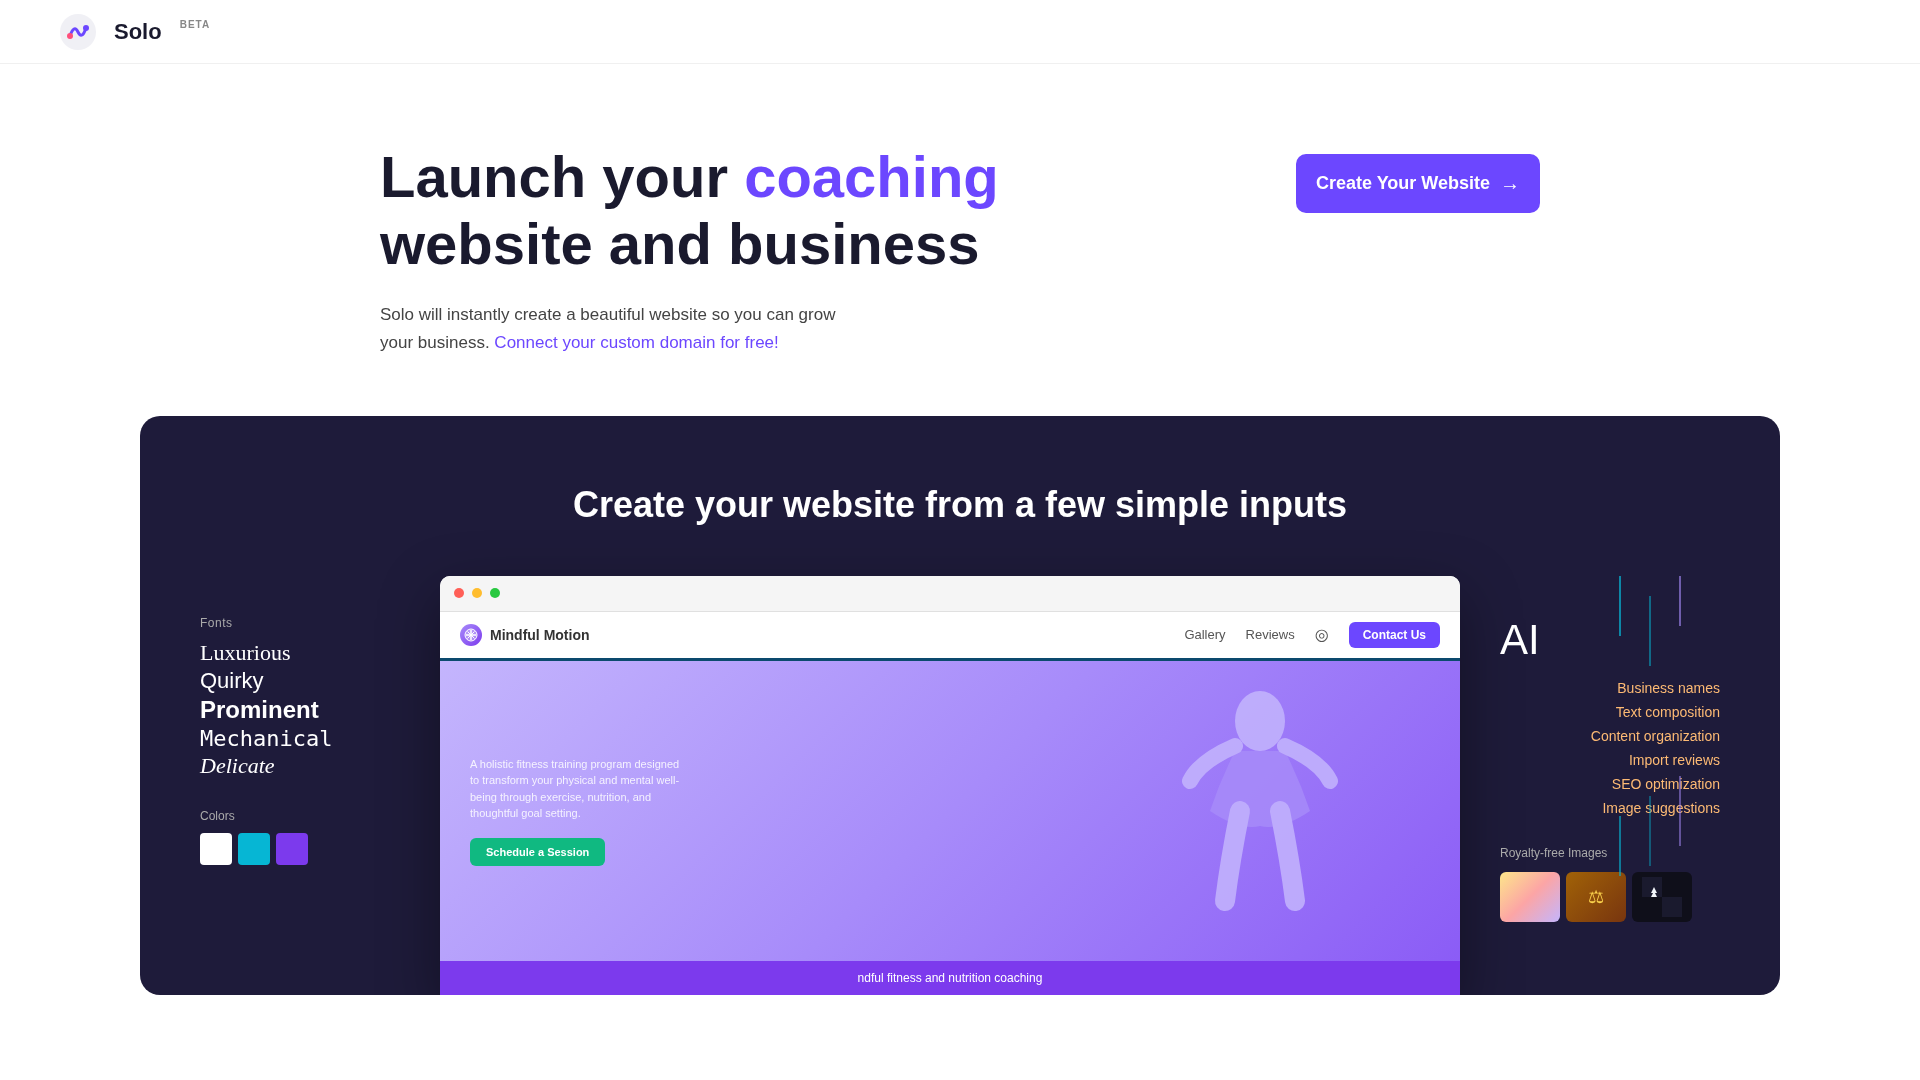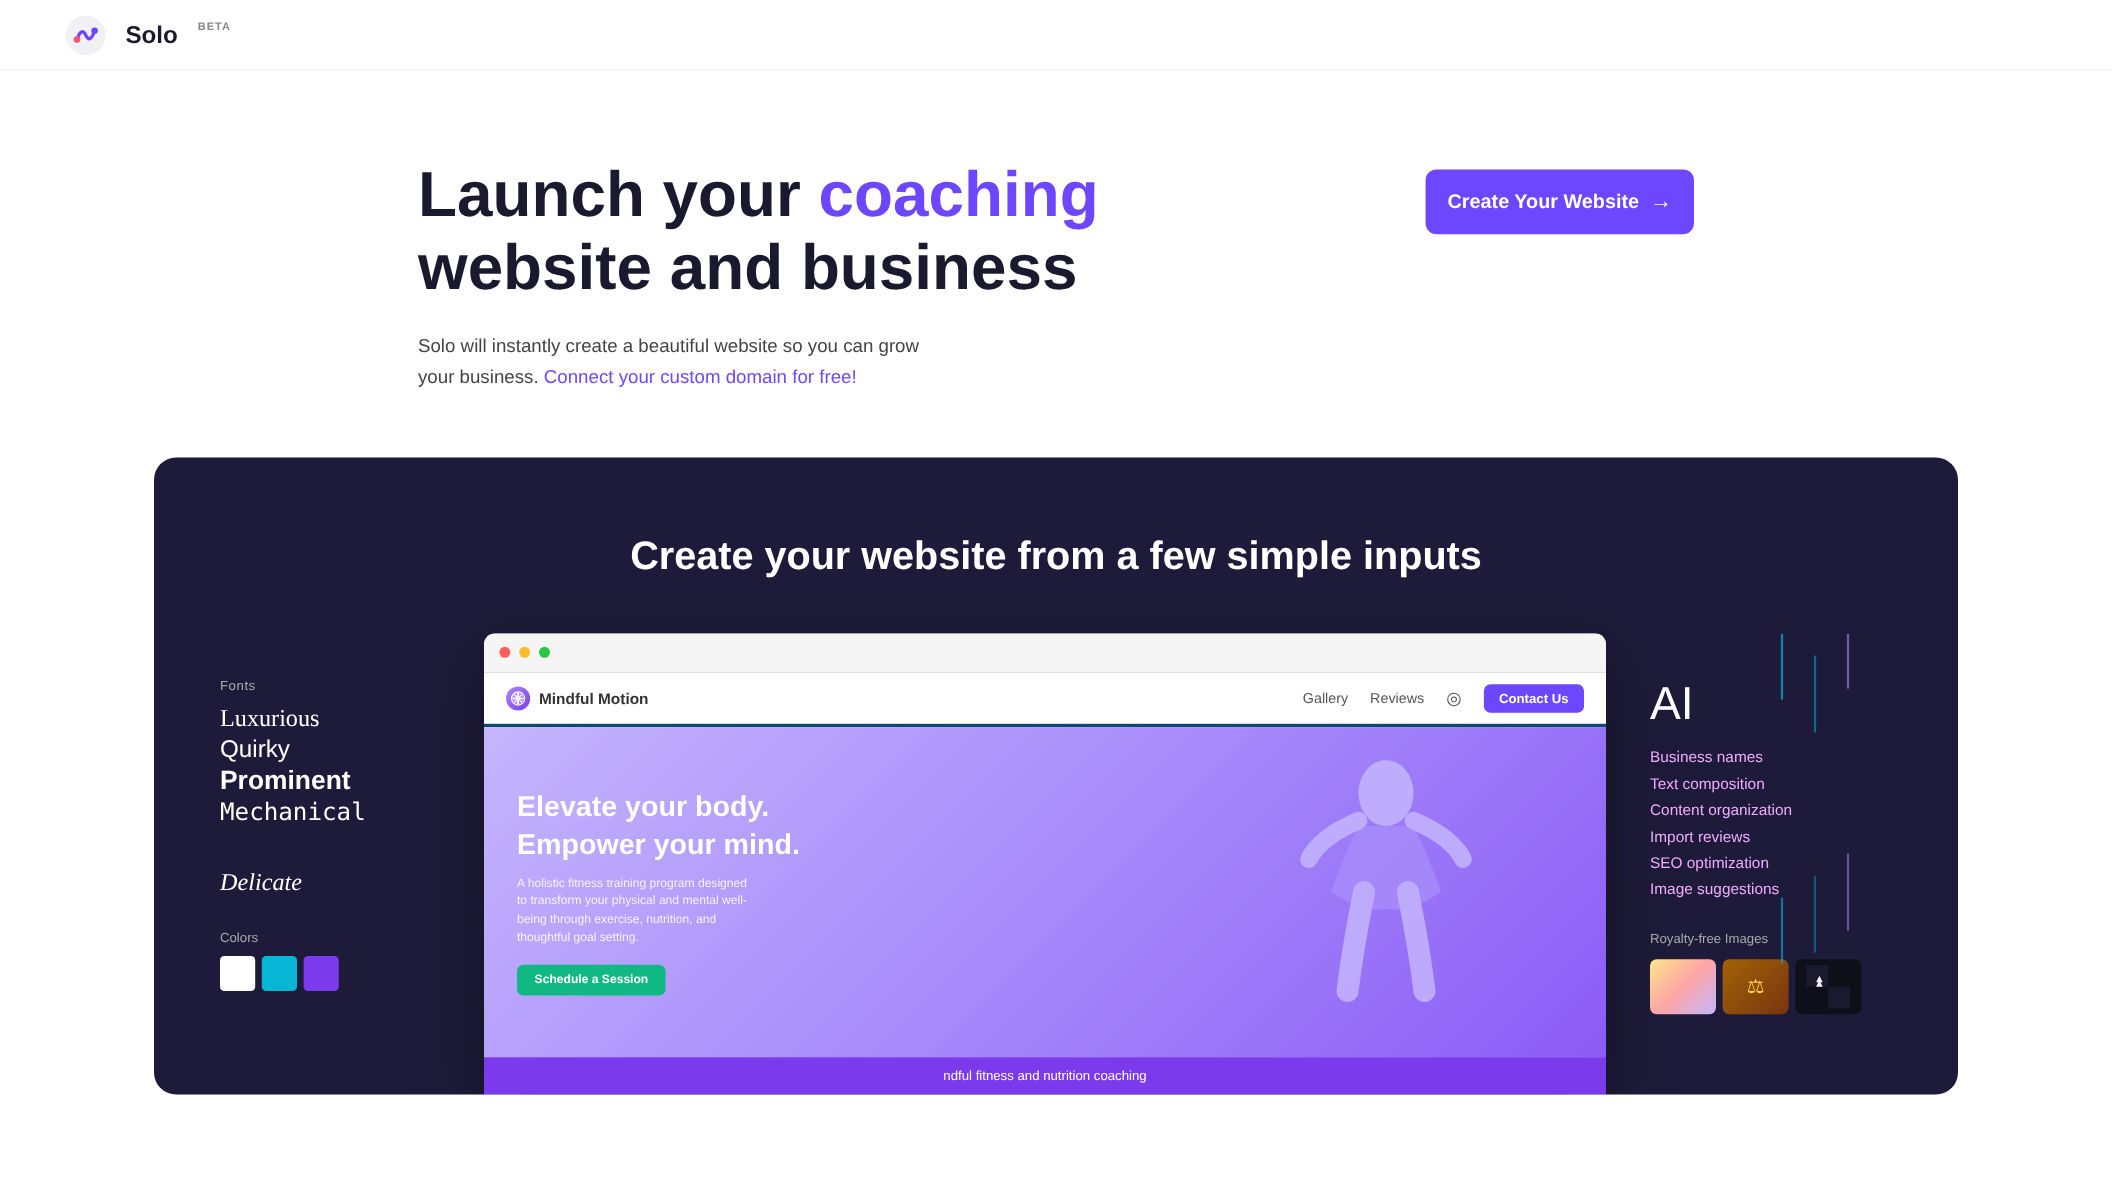--- a/index.html
+++ b/index.html
@@ -94,21 +94,21 @@
       padding-top: 40px;
     }
     .panel-label {
       font-size: 12px; color: #aaa; margin-bottom: 10px; letter-spacing: 0.5px;
     }
     .font-list { display: flex; flex-direction: column; gap: 2px; margin-bottom: 30px; }
     .font-luxurious { font-size: 22px; color: #fff; font-weight: 400; font-family: Georgia, serif; }
     .font-quirky { font-size: 22px; color: #fff; font-weight: 400; }
     .font-prominent { font-size: 24px; color: #fff; font-weight: 900; }
     .font-mechanical { font-size: 22px; color: #fff; font-weight: 400; font-family: monospace; }
-    .font-delicate { font-size: 22px; color: #fff; font-style: italic; font-family: Georgia, serif; margin-top: 36px; }
+    .font-delicate { font-size: 22px; color: #fff; font-style: italic; font-family: Georgia, serif; }
 
     .colors-label { font-size: 12px; color: #aaa; margin-top: 20px; margin-bottom: 10px; }
     .color-swatches { display: flex; gap: 6px; }
     .swatch { width: 32px; height: 32px; border-radius: 4px; }
 
     
     .center-panel { flex: 1; }
     .browser-mockup {
       background: #fff;
       border-radius: 10px 10px 0 0;
@@ -162,21 +162,21 @@
     }
 
     
     .right-panel {
       width: 220px;
       flex-shrink: 0;
       padding-top: 40px;
       position: relative;
     }
     .ai-label { font-size: 42px; font-weight: 300; color: #fff; margin-bottom: 16px; }
-    .ai-feature { font-size: 14px; color: #f0abfc; margin-bottom: 8px; cursor: pointer; }
+    .ai-feature { font-size: 14px; color: #fdba74; margin-bottom: 8px; cursor: pointer; text-align: right; }
     .royalty-label { font-size: 12px; color: #aaa; margin-top: 30px; margin-bottom: 12px; }
     .royalty-images { display: flex; gap: 6px; }
     .royalty-img {
       width: 60px; height: 50px; border-radius: 6px; overflow: hidden;
     }
     .royalty-img-1 { background: linear-gradient(135deg, #fde68a, #fca5a5, #a78bfa); }
     .royalty-img-2 { background: linear-gradient(135deg, #92400e, #78350f); }
     .royalty-img-3 { background: #1a1a2e; display: flex; align-items: center; justify-content: center; }
 
     
@@ -271,24 +271,20 @@
           </div>
           <div class="browser-menu">
             <span>Gallery</span>
             <span>Reviews</span>
             <span style="font-size:16px; color:#555;">◎</span>
             <button class="browser-cta">Contact Us</button>
           </div>
         </div>
         <div class="browser-hero">
           <div class="browser-hero-text">
-            <h2 class="browser-hero-h1">
-              <span>Elevate your body.</span><br>
-              <span>Empower your mind.</span>
-            </h2>
             <p class="browser-hero-p">A holistic fitness training program designed to transform your physical and mental well-being through exercise, nutrition, and thoughtful goal setting.</p>
             <button class="browser-schedule-btn">Schedule a Session</button>
           </div>
 
           <div style="position:absolute; right: 60px; top: 10px; bottom: 0; width: 280px; display:flex; align-items:flex-end; justify-content:center;">
             <svg viewBox="0 0 200 280" width="200" height="280" style="opacity:0.85;">
 
               <ellipse cx="100" cy="40" rx="25" ry="30" fill="#c4b5fd"></ellipse>
               <path d="M75 70 Q60 100 50 130 Q80 150 100 145 Q120 150 150 130 Q140 100 125 70 Z" fill="#a78bfa"></path>
               <path d="M80 130 Q70 180 65 220" stroke="#c4b5fd" stroke-width="20" stroke-linecap="round" fill="none"></path>

